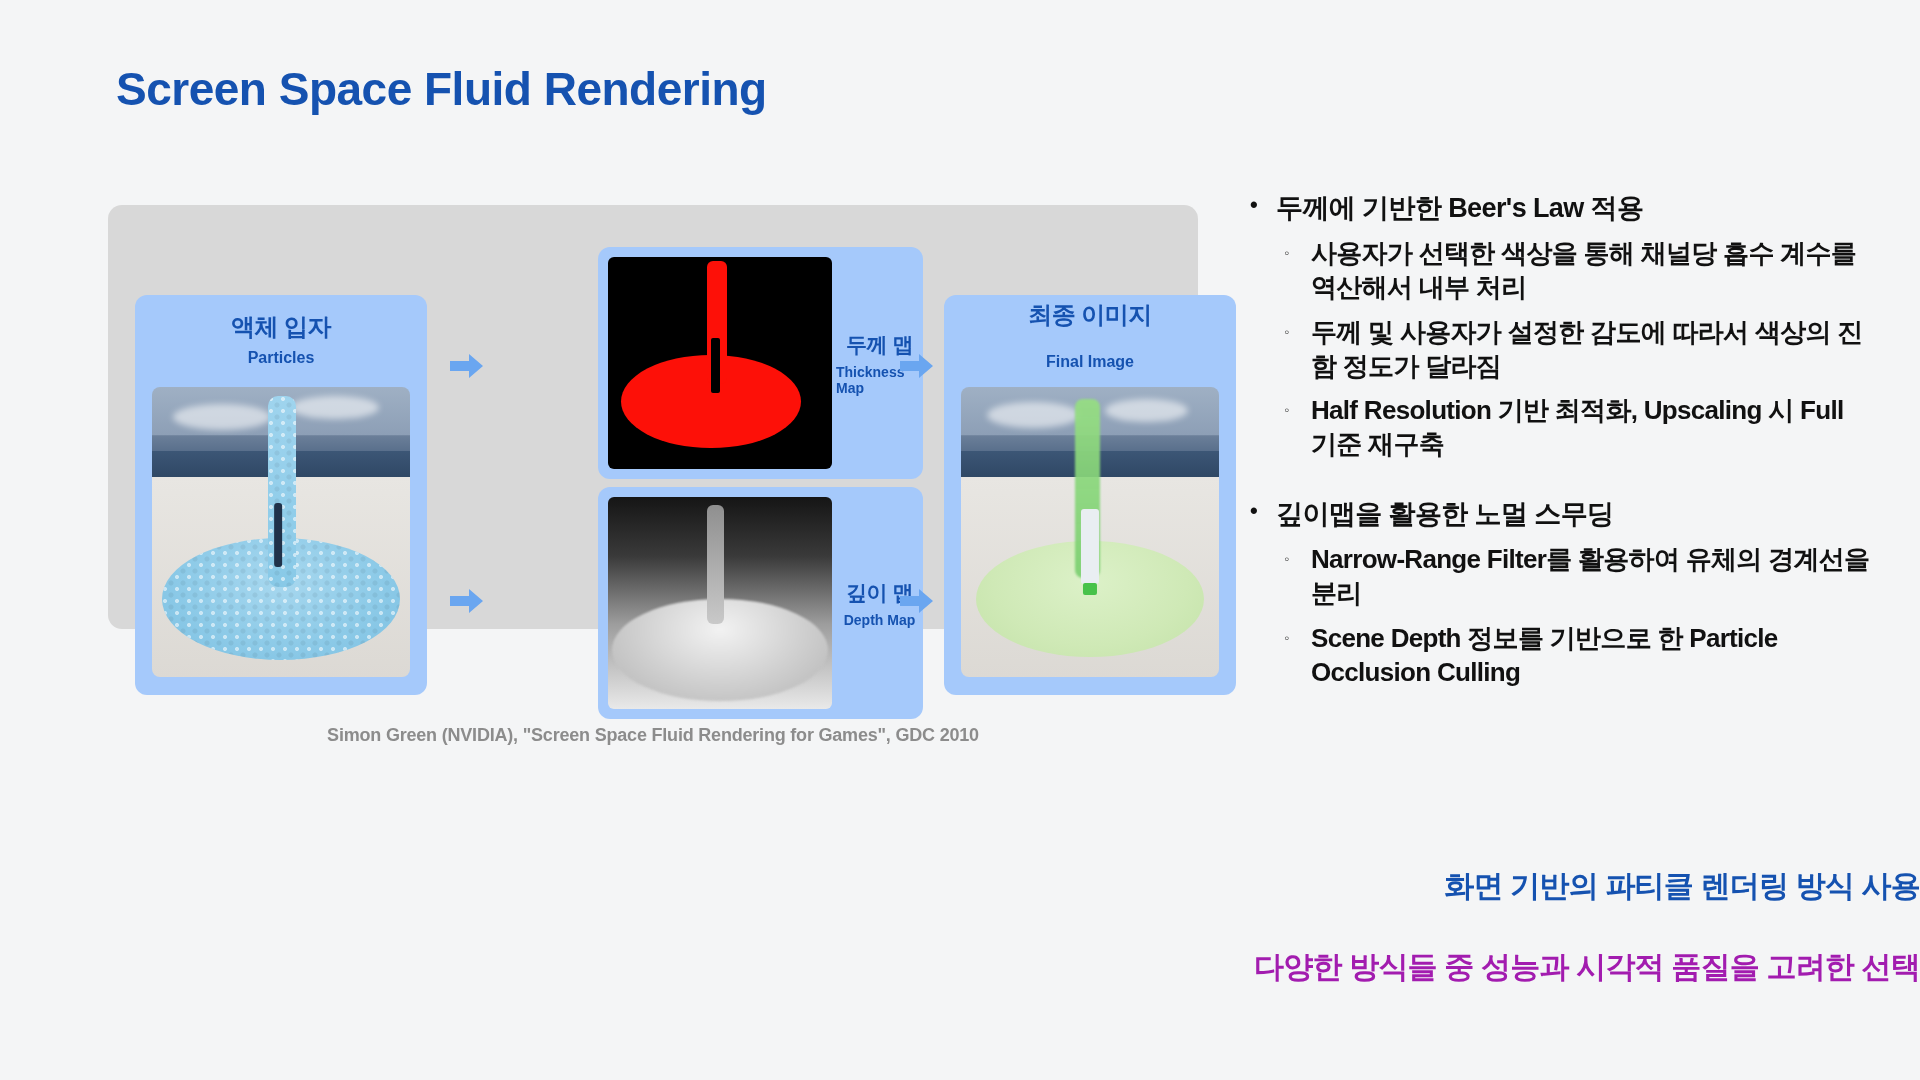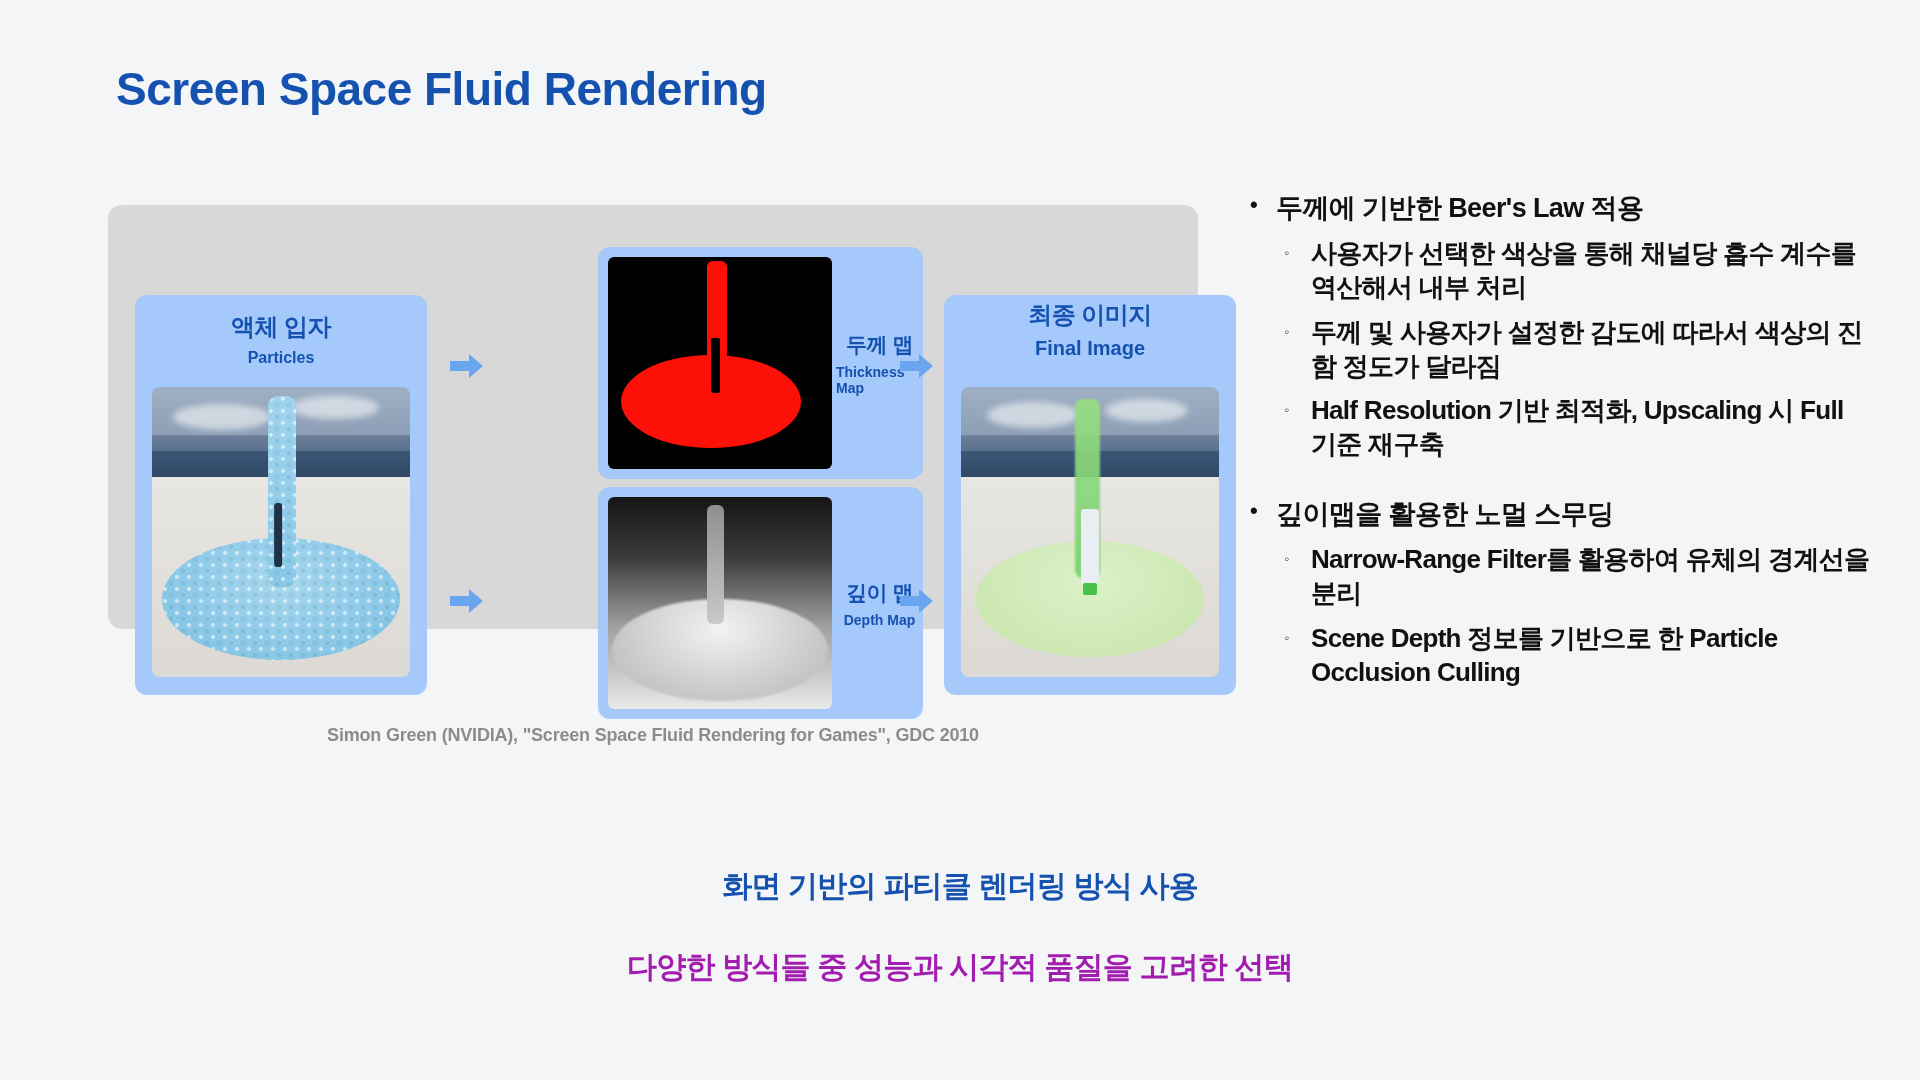--- a/index.html
+++ b/index.html
@@ -53,21 +53,21 @@
   .map-card .map-labels{
     position:absolute; left:238px; top:0; width:87px; height:100%;
     display:flex; flex-direction:column; align-items:center; justify-content:center;
   }
   .map-card .card-ko{ font-size:21px; }
   .map-card .card-en{ font-size:14px; margin-top:5px; }
 
   
   .card-final{ left:836px; top:90px; width:292px; height:400px; padding-top:4px; }
   .card-final .card-ko{ font-size:24px; }
-  .card-final .card-en{ font-size:20px; margin-top:6px; }
+  .card-final .card-en{ font-size:16px; margin-top:22px; }
   .card-final .thumb{
     position:absolute; left:17px; top:92px; width:258px; height:290px; border-radius:8px; overflow:hidden;
   }
 
   
   .arrow{ position:absolute; width:38px; height:32px; }
   .arrow svg{ width:100%; height:100%; display:block; }
   .arrow-1{ left:340px; top:145px; }
   .arrow-2{ left:340px; top:380px; }
   .arrow-3{ left:790px; top:145px; }
@@ -99,21 +99,21 @@
     font-size:26px; font-weight:bold; letter-spacing:-0.7px; line-height:1.30;
     margin-left:34px; margin-top:11px;
   }
   .lvl2 .marker{
     flex:0 0 27px; font-size:15px; line-height:2.15; color:#555;
   }
   .lvl2 .txt{ flex:1; }
 
   
   .summary{
-    position:absolute; left:0; right:0; top:866px; text-align:center;
+    position:absolute; left:0; right:0; top:866px; text-align:right;
   }
   .summary-1{
     font-size:30px; font-weight:bold; color:#1552b0; letter-spacing:-0.8px;
   }
   .summary-2{
     margin-top:40px;
     font-size:30px; font-weight:bold; color:#a21caf; letter-spacing:-0.8px;
   }
 
   

